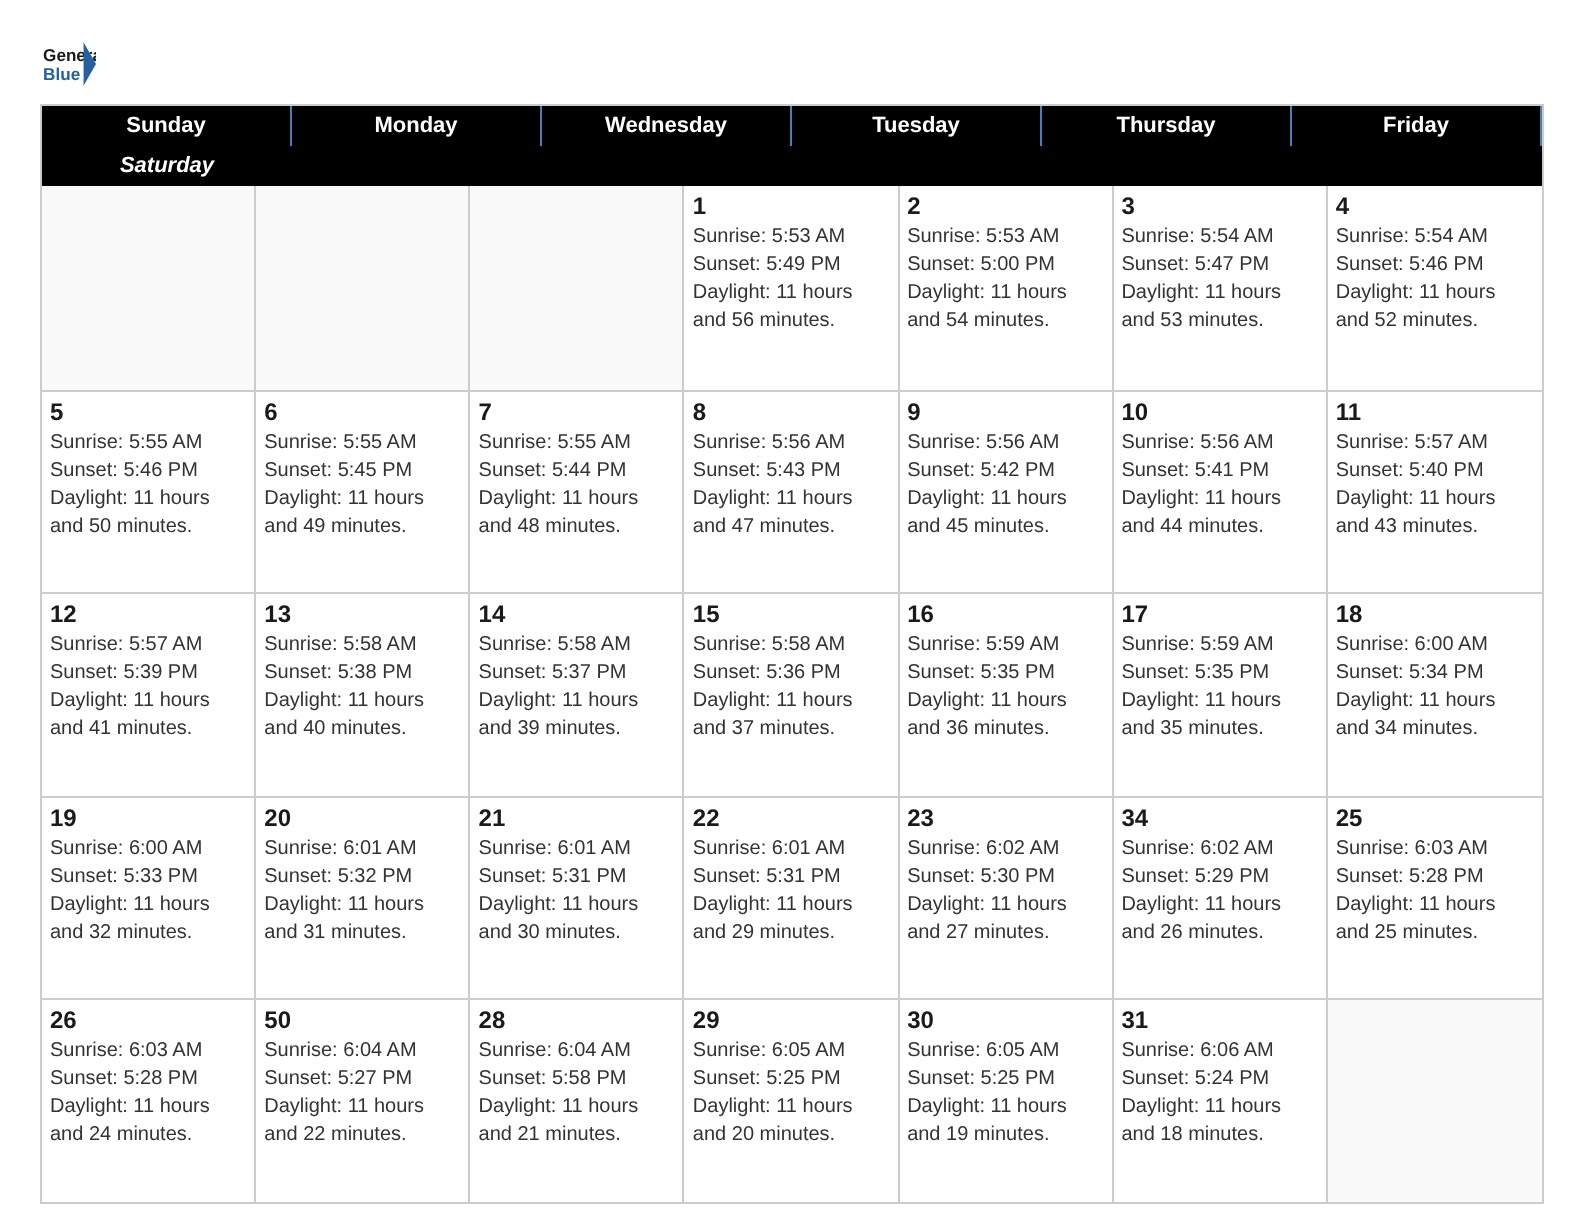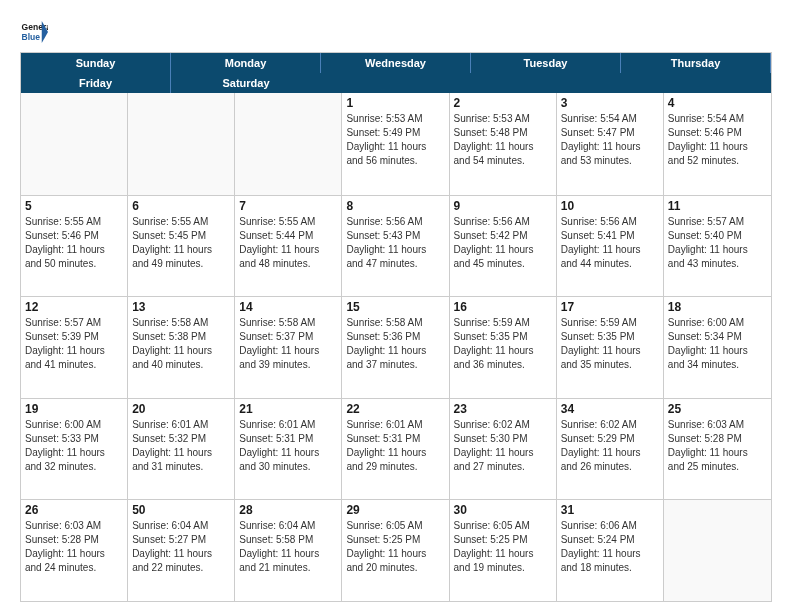--- a/index.html
+++ b/index.html
@@ -45,32 +45,32 @@
       color: #555;
     }
     .calendar {
       flex: 1;
       display: flex;
       flex-direction: column;
       border: 1px solid #ccc;
     }
     .cal-header {
       display: grid;
-      grid-template-columns: repeat(5, 1fr);
-      background: #0c4a6e;
+      grid-template-columns: repeat(6, 1fr);
+      background: #000000;
     }
     .cal-header-cell {
       color: #fff;
       font-size: 11px;
       font-weight: bold;
       text-align: center;
       padding: 4px 2px;
       border-right: 1px solid #4a80b8;
     }
-    .cal-header-cell:last-child { border-right: none; }
+    .cal-header-cell:last-child { border-right: none; font-style: italic; }
     .cal-body {
       flex: 1;
       display: grid;
       grid-template-rows: repeat(5, 1fr);
     }
     .cal-row {
       display: grid;
       grid-template-columns: repeat(7, 1fr);
       border-top: 1px solid #ccc;
     }
@@ -134,21 +134,21 @@
           <div class="cal-cell">
             <span class="day-num">1</span>
             <div class="day-info">Sunrise: 5:53 AM
 Sunset: 5:49 PM
 Daylight: 11 hours
 and 56 minutes.</div>
           </div>
           <div class="cal-cell">
             <span class="day-num">2</span>
             <div class="day-info">Sunrise: 5:53 AM
-Sunset: 5:48 PM
+Sunset: 5:00 PM
 Daylight: 11 hours
 and 54 minutes.</div>
           </div>
           <div class="cal-cell">
             <span class="day-num">3</span>
             <div class="day-info">Sunrise: 5:54 AM
 Sunset: 5:47 PM
 Daylight: 11 hours
 and 53 minutes.</div>
           </div>

